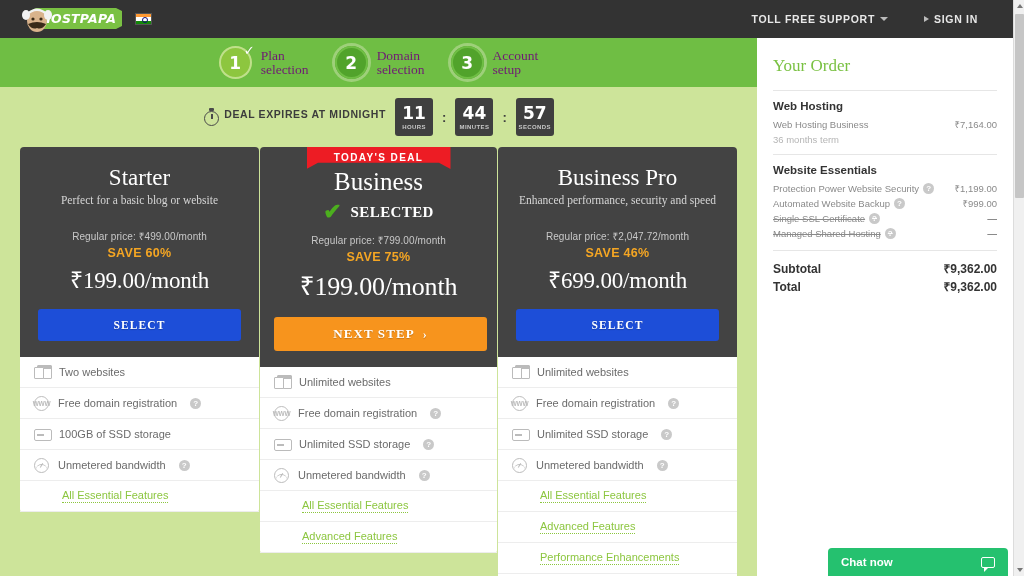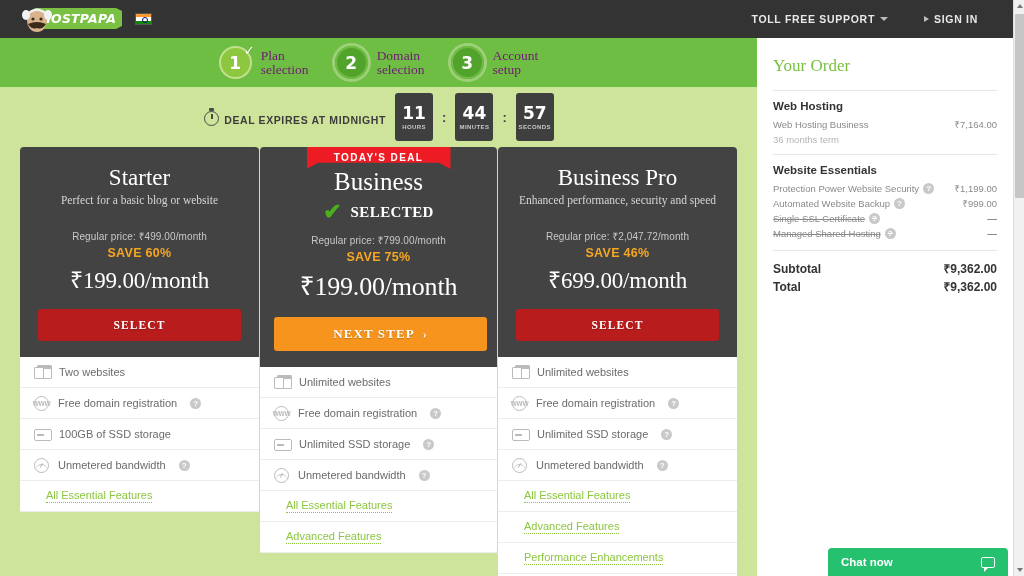--- a/index.html
+++ b/index.html
@@ -85,38 +85,38 @@
     color: #701a75; font-size: 13.5px; line-height: 14px;
     font-family: "Liberation Serif", serif; font-weight: normal;
   }
 
   
   .countdown {
     width: 757px; height: 60px;
     display: flex; align-items: center; justify-content: center; gap: 9px;
   }
   .cd-label {
-    display: flex; align-items: flex-end; gap: 4px;
+    display: flex; align-items: flex-start; gap: 4px;
     color: #3c3c3c; font-size: 10.5px; font-weight: bold; letter-spacing: .6px;
   }
   .stopwatch { width: 17px; height: 18px; position: relative; }
   .stopwatch .body {
     position: absolute; bottom: 0; left: 1px; width: 15px; height: 15px;
     border: 1.6px solid #4a4a4a; border-radius: 50%;
   }
   .stopwatch .top {
     position: absolute; top: 0; left: 6px; width: 5px; height: 3px;
     background: #4a4a4a; border-radius: 1px;
   }
   .stopwatch .hand {
     position: absolute; top: 6px; left: 8px; width: 1.6px; height: 5px;
     background: #4a4a4a;
   }
   .cd-box {
-    width: 38px; height: 48px; background: #3f3f3f; border-radius: 3px;
+    width: 38px; height: 38px; background: #3f3f3f; border-radius: 3px;
     color: #fff; display: flex; flex-direction: column;
     align-items: center; justify-content: center; line-height: 1;
   }
   .cd-num { font-size: 17px; font-weight: bold; font-family: "DejaVu Sans", sans-serif; }
   .cd-unit { font-size: 6px; letter-spacing: .4px; margin-top: 2px; color: #c9c9c9; font-weight: bold; }
   .cd-sep { color: #3f3f3f; font-weight: bold; font-size: 13px; }
 
   
   .plans {
     display: flex; gap: 1px; padding-left: 20px; position: relative;
@@ -166,35 +166,35 @@
     font-size: 23px; color: #ffffff; margin-top: 3px; letter-spacing: -.2px;
   }
   .plan-col.featured .price-main { font-size: 26px; }
   .btn {
     display: block; margin: 14px auto 0; width: 203px; height: 32px;
     border: 0; border-radius: 3px; cursor: pointer;
     font-size: 11.5px; font-weight: bold; letter-spacing: 1.1px; color: #ffffff;
     font-family: "Liberation Serif", serif;
     text-shadow: 0 1px 1px rgba(0,0,0,.22);
   }
-  .btn-select { background: #b91c1c; }
+  .btn-select { background: #1d4ed8; }
   .btn-next {
     background: #f7941d; width: 213px; height: 34px; font-size: 13px;
     display: flex; align-items: center; justify-content: center; gap: 8px;
   }
   .btn-next .arw { font-size: 12px; font-weight: bold; }
 
   
   .features { background: #ffffff; border-radius: 0 0 3px 3px; }
   .feat {
     display: flex; align-items: center; gap: 9px;
     padding: 0 14px; height: 31px; border-bottom: 1px solid #ededed;
     font-size: 11px; color: #6b6b6b;
   }
-  .feat.link-row { padding-left: 26px; height: 31px; }
+  .feat.link-row { padding-left: 42px; height: 31px; }
   .feat-link {
     color: #8cc63f; font-size: 11px;
     border-bottom: 1px dotted #8cc63f; padding-bottom: 1px;
     text-decoration: none; cursor: pointer;
   }
   .qmark {
     display: inline-flex; align-items: center; justify-content: center;
     width: 11px; height: 11px; border-radius: 50%;
     background: #c9c9c9; color: #ffffff; font-size: 8px; font-weight: bold;
     margin-left: 4px; flex: none;

